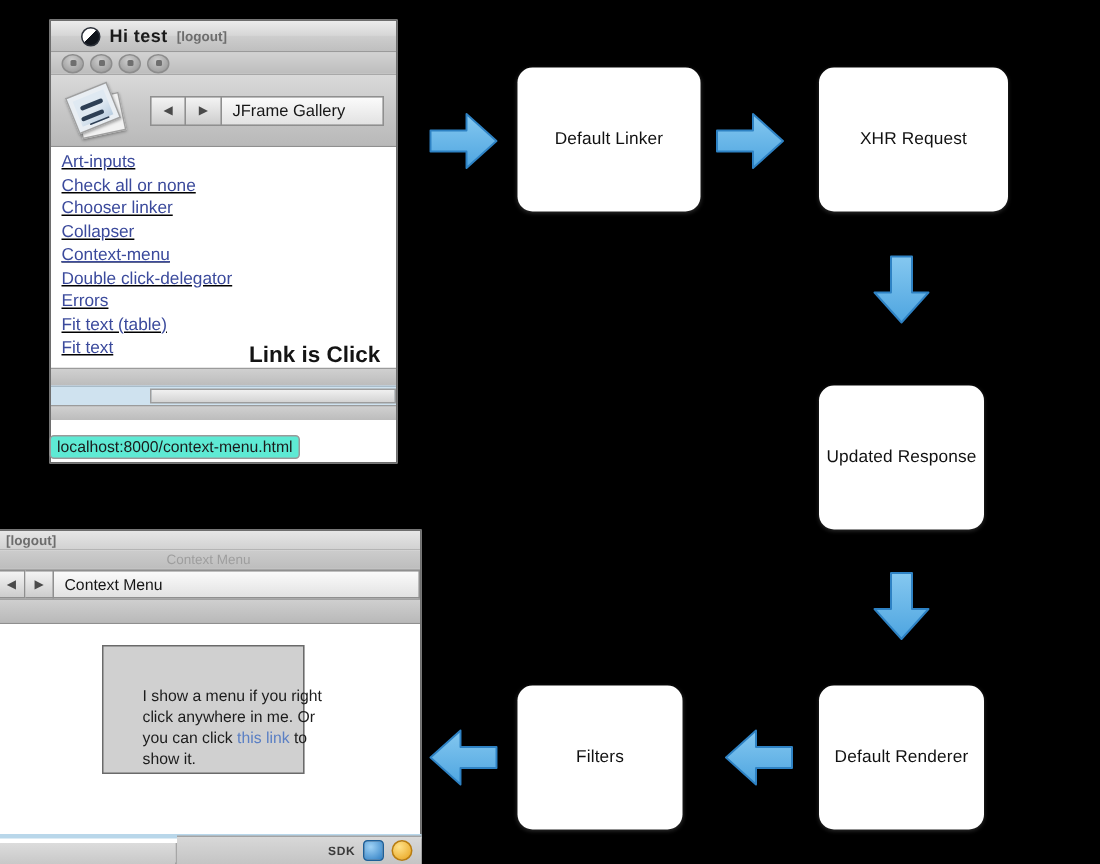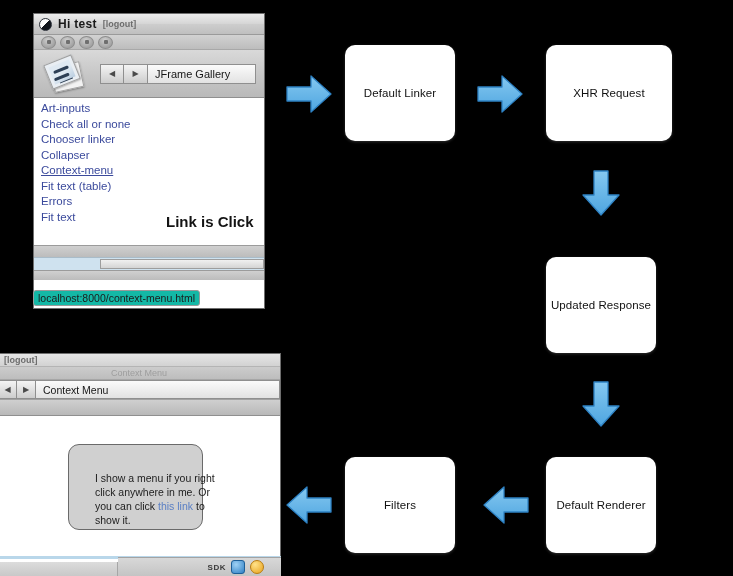--- a/index.html
+++ b/index.html
@@ -33,21 +33,21 @@
     position: absolute;
     background: #ffffff;
     border: 1px solid #6e6e6e;
     overflow: hidden;
   }
   .win-titlebar {
     height: 21px;
     background: linear-gradient(to bottom, #ececec 0%, #d6d6d6 48%, #cdcdcd 52%, #bfbfbf 100%);
     border-bottom: 1px solid #9a9a9a;
     display: flex; align-items: center;
-    padding: 0 5px;
+    padding: 0 20px;
     gap: 6px;
   }
   .app-dot {
     width: 13px; height: 13px; border-radius: 50%;
     background: linear-gradient(135deg, #ffffff 0 48%, #11151c 48% 100%);
     border: 1px solid #2a2f38;
     flex: 0 0 auto;
   }
   .win-title {
     font-size: 12px; font-weight: bold; color: #1a1a1a;
@@ -114,21 +114,21 @@
     flex: 1 1 auto; min-width: 0;
     background: linear-gradient(to bottom, #fbfbfb, #e2e2e2);
     border: 1px solid #8f8f8f; border-left: none;
     display: flex; align-items: center;
     padding-left: 7px;
     font-size: 11px; color: #161616;
     white-space: nowrap; overflow: hidden;
   }
 
   .page-body { background: #ffffff; position: relative; overflow: hidden; }
-  .link-list { padding: 3px 0 0 7px; }
+  .link-list { padding: 3px 0 0 7px; text-decoration: underline; }
   .link-list a {
     display: block;
     color: #3b4a9c;
     font-size: 11.5px;
     line-height: 15.5px;
     text-decoration: none;
     white-space: nowrap;
     font-family: "Liberation Sans", sans-serif;
   }
   .link-list a.u { text-decoration: underline; }
@@ -149,21 +149,21 @@
     border-top: 1px solid #a9bcc9;
     position: relative;
   }
   .scroll-thumb {
     position: absolute; left: 66px; right: 0; top: 1px; bottom: 1px;
     background: linear-gradient(to bottom, #f0f0f0, #d4d4d4);
     border: 1px solid #9d9d9d;
   }
   .url-tip {
     position: absolute;
-    background: #14b8a6;
+    background: #5eead4;
     border: 1px solid #9a9a9a;
     border-radius: 3px;
     font-size: 10.5px; color: #1b1b1b;
     padding: 1px 4px;
     white-space: nowrap;
   }
 
   
   .bw-topstrip {
     height: 13px;
@@ -213,21 +213,21 @@
   .blue-rule {
     position: absolute;
     height: 3px;
     background: #b9d7ea;
   }
   .bottom-tray {
     position: absolute;
     background: linear-gradient(to bottom, #d8d8d8, #c4c4c4);
     border-top: 1px solid #a3a3a3;
     display: flex; align-items: center; justify-content: flex-end;
-    gap: 5px; padding-right: 17px;
+    gap: 5px; padding-right: 6px;
   }
   .sdk-label { font-size: 8px; color: #3a3a3a; font-weight: bold; letter-spacing:.5px; }
   .tray-icon { width: 14px; height: 14px; border-radius: 3px; }
   .tray-icon.blue { background: radial-gradient(circle at 35% 30%, #9fd2f5, #2f7fc4); border:1px solid #1d5f98; }
   .tray-icon.orange { background: radial-gradient(circle at 35% 30%, #ffe28a, #e8a21b); border:1px solid #b87c10; border-radius:50%; }
   .tray-panel {
     position:absolute; left:0; bottom:0; height:14px;
     background: linear-gradient(to bottom,#dcdcdc,#c8c8c8);
     border-right:1px solid #a6a6a6;
   }
@@ -244,21 +244,21 @@
         <defs>
           <linearGradient id="gr" x1="0" y1="0" x2="0" y2="1">
             <stop offset="0" stop-color="#85C8F0"></stop>
               <stop offset="1" stop-color="#4EA5E0"></stop>
           </linearGradient>
         </defs>
         <path d="M1 13 H25 V2 L45 20 L25 38 V27 H1 Z" fill="url(#gr)" stroke="#2E82C4" stroke-width="1.3" stroke-linejoin="round"></path>
       </svg>
     </div>
 
-    <div class="flow-box" style="left:345px; top:45px; width:110px; height:96px;">
+    <div class="flow-box" style="left:345px; top:45px; width:122px; height:96px;">
       <span>Default Linker</span>
     </div>
 
     <div class="arrow" style="left:477px; top:74px; width:46px; height:40px;">
       <svg width="46" height="40" viewBox="0 0 46 40">
         <path d="M1 13 H25 V2 L45 20 L25 38 V27 H1 Z" fill="url(#gr)" stroke="#2E82C4" stroke-width="1.3" stroke-linejoin="round"></path>
       </svg>
     </div>
 
     <div class="flow-box" style="left:546px; top:45px; width:126px; height:96px;">
@@ -329,25 +329,26 @@
       </span>
     </div>
 
     <div class="page-body" style="height:147px;">
       <div class="link-list">
         <a>Art-inputs</a>
         <a>Check all or none</a>
         <a>Chooser linker</a>
         <a>Collapser</a>
         <a class="u">Context-menu</a>
+        <a>Double click-delegator</a>
+        <a>Errors</a>
         <a>Fit text (table)</a>
-        <a>Errors</a>
         <a>Fit text</a>
       </div>
-      <div class="overlay-msg" style="left:132px; top:115px;">Link is Click</div>
+      <div class="overlay-msg" style="left:132px; top:130px;">Link is Click</div>
     </div>
 
     <div class="statusbar"></div>
 
     <div class="scroll-strip">
       <span class="scroll-thumb"></span>
     </div>
 
     <div class="statusbar" style="height:10px;"></div>
   </div>
@@ -366,21 +367,21 @@
 
     <div class="bw-navrow">
       <span class="navbtn">◀</span>
       <span class="navbtn">▶</span>
       <span class="navfield">Context Menu</span>
     </div>
 
     <div class="bw-blank"></div>
 
     <div class="page-body" style="height:130px; position:relative;">
-      <div class="ctx-box" style="left:70px; top:28px; width:135px; height:86px;border-radius:11px;">
+      <div class="ctx-box" style="left:70px; top:14px; width:135px; height:86px;">
         <div class="ctx-text" style="left:26px; top:26px; width:120px;">
           <span>I show a menu if you right click</span>
           <span>anywhere in me. Or you can click</span>
           <a>this link</a><span> to show it.</span>
         </div>
       </div>
     </div>
   </div>
 
   <div class="blue-rule" style="left:0px; top:556px; width:281px;"></div>

